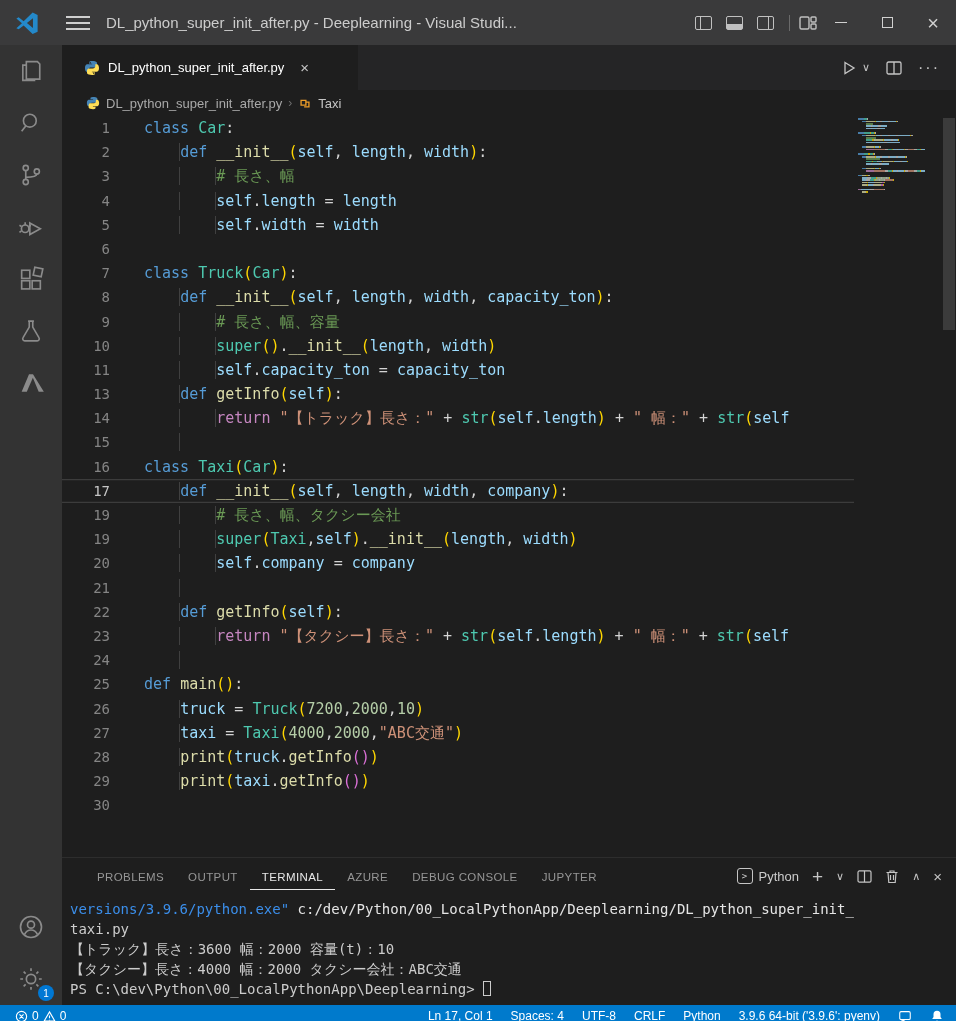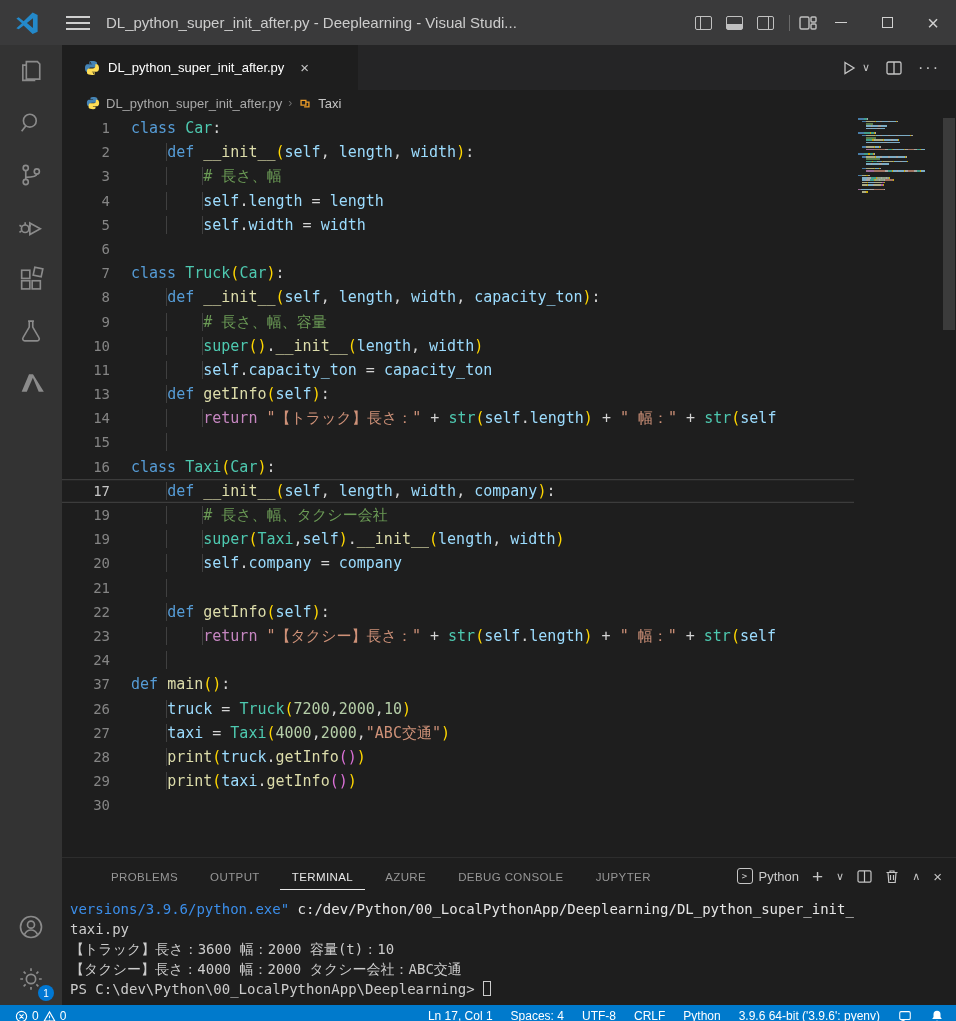--- a/index.html
+++ b/index.html
@@ -54,30 +54,30 @@
   .bc-symbol { color:#c5c5c5; }
 
   
   .editor { flex:1; position:relative; overflow:hidden; background:#1e1e1e; }
   .code-scroll { position:absolute; top:0; left:0; right:102px; bottom:0; overflow:hidden; }
   .line { display:flex; height:24.2px; line-height:24.2px; white-space:pre;
     font-family:"DejaVu Sans Mono", monospace; font-size:15px; }
   .line.cur { box-shadow: inset 0 1.2px 0 #3c3c3c, inset 0 -1.2px 0 #3c3c3c; }
   .ln { flex:0 0 48px; text-align:right; color:#858585; font-size:14px; }
   .line.cur .ln { color:#c6c6c6; }
-  .codetxt { margin-left:21px; white-space:pre; }
+  .codetxt { margin-left:34px; white-space:pre; }
   .g { box-shadow: inset -1px 0 0 #404040; }
   .minimap { position:absolute; top:2px; right:16px; width:82px; }
   .mrow { height:2.35px; display:flex; align-items:center; }
   .mseg { display:inline-block; height:1.7px; opacity:.75; }
   .vscroll { position:absolute; top:2px; right:1px; width:12px; height:212px; background:rgba(121,121,121,.32); }
 
   
   .panel { height:148px; background:#1e1e1e; border-top:1px solid #2d2d2d; display:flex; flex-direction:column; }
-  .panel-tabs { height:36px; display:flex; align-items:center; padding-left:37px; gap:8px; }
+  .panel-tabs { height:36px; display:flex; align-items:center; padding-left:23px; gap:0; }
   .ptab { font-size:11.5px; letter-spacing:.4px; color:#969696; padding:8px 12px 6px; cursor:pointer; }
   .ptab.active { color:#e7e7e7; border-bottom:1.4px solid #e7e7e7; }
   .panel-actions { margin-left:auto; display:flex; align-items:center; gap:13px; padding-right:14px; color:#c5c5c5; }
   .term-chip { display:flex; align-items:center; gap:6px; font-size:13px; color:#cccccc; }
   .term-box { width:16px; height:16px; border:1.2px solid #c5c5c5; border-radius:3px; display:flex;
     align-items:center; justify-content:center; font-family:"DejaVu Sans Mono",monospace; font-size:9px; }
   .plus-glyph { font-size:19px; font-weight:300; line-height:1; }
   .panel-actions svg { display:block; }
   .term-body { flex:1; padding:5px 0 0 8px; font-family:"DejaVu Sans Mono", monospace;
     font-size:14px; line-height:20px; color:#cccccc; overflow:hidden; }
@@ -247,21 +247,21 @@
             <div class="line"><span class="ln">15</span><span class="codetxt"><span class="g">    </span></span></div>
             <div class="line"><span class="ln">16</span><span class="codetxt"><span style="color: rgb(86, 156, 214);">class </span><span style="color: rgb(78, 201, 176);">Taxi</span><span style="color: rgb(255, 215, 0);">(</span><span style="color: rgb(78, 201, 176);">Car</span><span style="color: rgb(255, 215, 0);">)</span><span style="color: rgb(212, 212, 212);">:</span></span></div>
             <div class="line cur"><span class="ln">17</span><span class="codetxt"><span class="g">    </span><span style="color: rgb(86, 156, 214);">def </span><span style="color: rgb(220, 220, 170);">__init__</span><span style="color: rgb(255, 215, 0);">(</span><span style="color: rgb(156, 220, 254);">self</span><span style="color: rgb(212, 212, 212);">, </span><span style="color: rgb(156, 220, 254);">length</span><span style="color: rgb(212, 212, 212);">, </span><span style="color: rgb(156, 220, 254);">width</span><span style="color: rgb(212, 212, 212);">, </span><span style="color: rgb(156, 220, 254);">company</span><span style="color: rgb(255, 215, 0);">)</span><span style="color: rgb(212, 212, 212);">:</span></span></div>
             <div class="line"><span class="ln">19</span><span class="codetxt"><span class="g">    </span><span class="g">    </span><span style="color: rgb(106, 153, 85);"># 長さ、幅、タクシー会社</span></span></div>
             <div class="line"><span class="ln">19</span><span class="codetxt"><span class="g">    </span><span class="g">    </span><span style="color: rgb(78, 201, 176);">super</span><span style="color: rgb(255, 215, 0);">(</span><span style="color: rgb(78, 201, 176);">Taxi</span><span style="color: rgb(212, 212, 212);">,</span><span style="color: rgb(156, 220, 254);">self</span><span style="color: rgb(255, 215, 0);">)</span><span style="color: rgb(212, 212, 212);">.</span><span style="color: rgb(220, 220, 170);">__init__</span><span style="color: rgb(255, 215, 0);">(</span><span style="color: rgb(156, 220, 254);">length</span><span style="color: rgb(212, 212, 212);">, </span><span style="color: rgb(156, 220, 254);">width</span><span style="color: rgb(255, 215, 0);">)</span></span></div>
             <div class="line"><span class="ln">20</span><span class="codetxt"><span class="g">    </span><span class="g">    </span><span style="color: rgb(156, 220, 254);">self</span><span style="color: rgb(212, 212, 212);">.</span><span style="color: rgb(156, 220, 254);">company</span><span style="color: rgb(212, 212, 212);"> = </span><span style="color: rgb(156, 220, 254);">company</span></span></div>
             <div class="line"><span class="ln">21</span><span class="codetxt"><span class="g">    </span></span></div>
             <div class="line"><span class="ln">22</span><span class="codetxt"><span class="g">    </span><span style="color: rgb(86, 156, 214);">def </span><span style="color: rgb(220, 220, 170);">getInfo</span><span style="color: rgb(255, 215, 0);">(</span><span style="color: rgb(156, 220, 254);">self</span><span style="color: rgb(255, 215, 0);">)</span><span style="color: rgb(212, 212, 212);">:</span></span></div>
             <div class="line"><span class="ln">23</span><span class="codetxt"><span class="g">    </span><span class="g">    </span><span style="color: rgb(197, 134, 192);">return </span><span style="color: rgb(206, 145, 120);">"【タクシー】長さ："</span><span style="color: rgb(212, 212, 212);"> + </span><span style="color: rgb(78, 201, 176);">str</span><span style="color: rgb(255, 215, 0);">(</span><span style="color: rgb(156, 220, 254);">self</span><span style="color: rgb(212, 212, 212);">.</span><span style="color: rgb(156, 220, 254);">length</span><span style="color: rgb(255, 215, 0);">)</span><span style="color: rgb(212, 212, 212);"> + </span><span style="color: rgb(206, 145, 120);">" 幅："</span><span style="color: rgb(212, 212, 212);"> + </span><span style="color: rgb(78, 201, 176);">str</span><span style="color: rgb(255, 215, 0);">(</span><span style="color: rgb(156, 220, 254);">self</span></span></div>
             <div class="line"><span class="ln">24</span><span class="codetxt"><span class="g">    </span></span></div>
-            <div class="line"><span class="ln">37</span><span class="codetxt"><span style="color: rgb(86, 156, 214);">def </span><span style="color: rgb(220, 220, 170);">main</span><span style="color: rgb(255, 215, 0);">()</span><span style="color: rgb(212, 212, 212);">:</span></span></div>
+            <div class="line"><span class="ln">25</span><span class="codetxt"><span style="color: rgb(86, 156, 214);">def </span><span style="color: rgb(220, 220, 170);">main</span><span style="color: rgb(255, 215, 0);">()</span><span style="color: rgb(212, 212, 212);">:</span></span></div>
             <div class="line"><span class="ln">26</span><span class="codetxt"><span class="g">    </span><span style="color: rgb(156, 220, 254);">truck</span><span style="color: rgb(212, 212, 212);"> = </span><span style="color: rgb(78, 201, 176);">Truck</span><span style="color: rgb(255, 215, 0);">(</span><span style="color: rgb(181, 206, 168);">7200</span><span style="color: rgb(212, 212, 212);">,</span><span style="color: rgb(181, 206, 168);">2000</span><span style="color: rgb(212, 212, 212);">,</span><span style="color: rgb(181, 206, 168);">10</span><span style="color: rgb(255, 215, 0);">)</span></span></div>
             <div class="line"><span class="ln">27</span><span class="codetxt"><span class="g">    </span><span style="color: rgb(156, 220, 254);">taxi</span><span style="color: rgb(212, 212, 212);"> = </span><span style="color: rgb(78, 201, 176);">Taxi</span><span style="color: rgb(255, 215, 0);">(</span><span style="color: rgb(181, 206, 168);">4000</span><span style="color: rgb(212, 212, 212);">,</span><span style="color: rgb(181, 206, 168);">2000</span><span style="color: rgb(212, 212, 212);">,</span><span style="color: rgb(206, 145, 120);">"ABC交通"</span><span style="color: rgb(255, 215, 0);">)</span></span></div>
             <div class="line"><span class="ln">28</span><span class="codetxt"><span class="g">    </span><span style="color: rgb(220, 220, 170);">print</span><span style="color: rgb(255, 215, 0);">(</span><span style="color: rgb(156, 220, 254);">truck</span><span style="color: rgb(212, 212, 212);">.</span><span style="color: rgb(220, 220, 170);">getInfo</span><span style="color: rgb(218, 112, 214);">()</span><span style="color: rgb(255, 215, 0);">)</span></span></div>
             <div class="line"><span class="ln">29</span><span class="codetxt"><span class="g">    </span><span style="color: rgb(220, 220, 170);">print</span><span style="color: rgb(255, 215, 0);">(</span><span style="color: rgb(156, 220, 254);">taxi</span><span style="color: rgb(212, 212, 212);">.</span><span style="color: rgb(220, 220, 170);">getInfo</span><span style="color: rgb(218, 112, 214);">()</span><span style="color: rgb(255, 215, 0);">)</span></span></div>
             <div class="line"><span class="ln">30</span><span class="codetxt"></span></div>
           </div>
         <div class="minimap">
             <div class="mrow">
               <span class="mseg" style="width: 0px; background: transparent;"></span>
               <span class="mseg" style="width: 6.3px; background: rgb(86, 156, 214);"></span>

